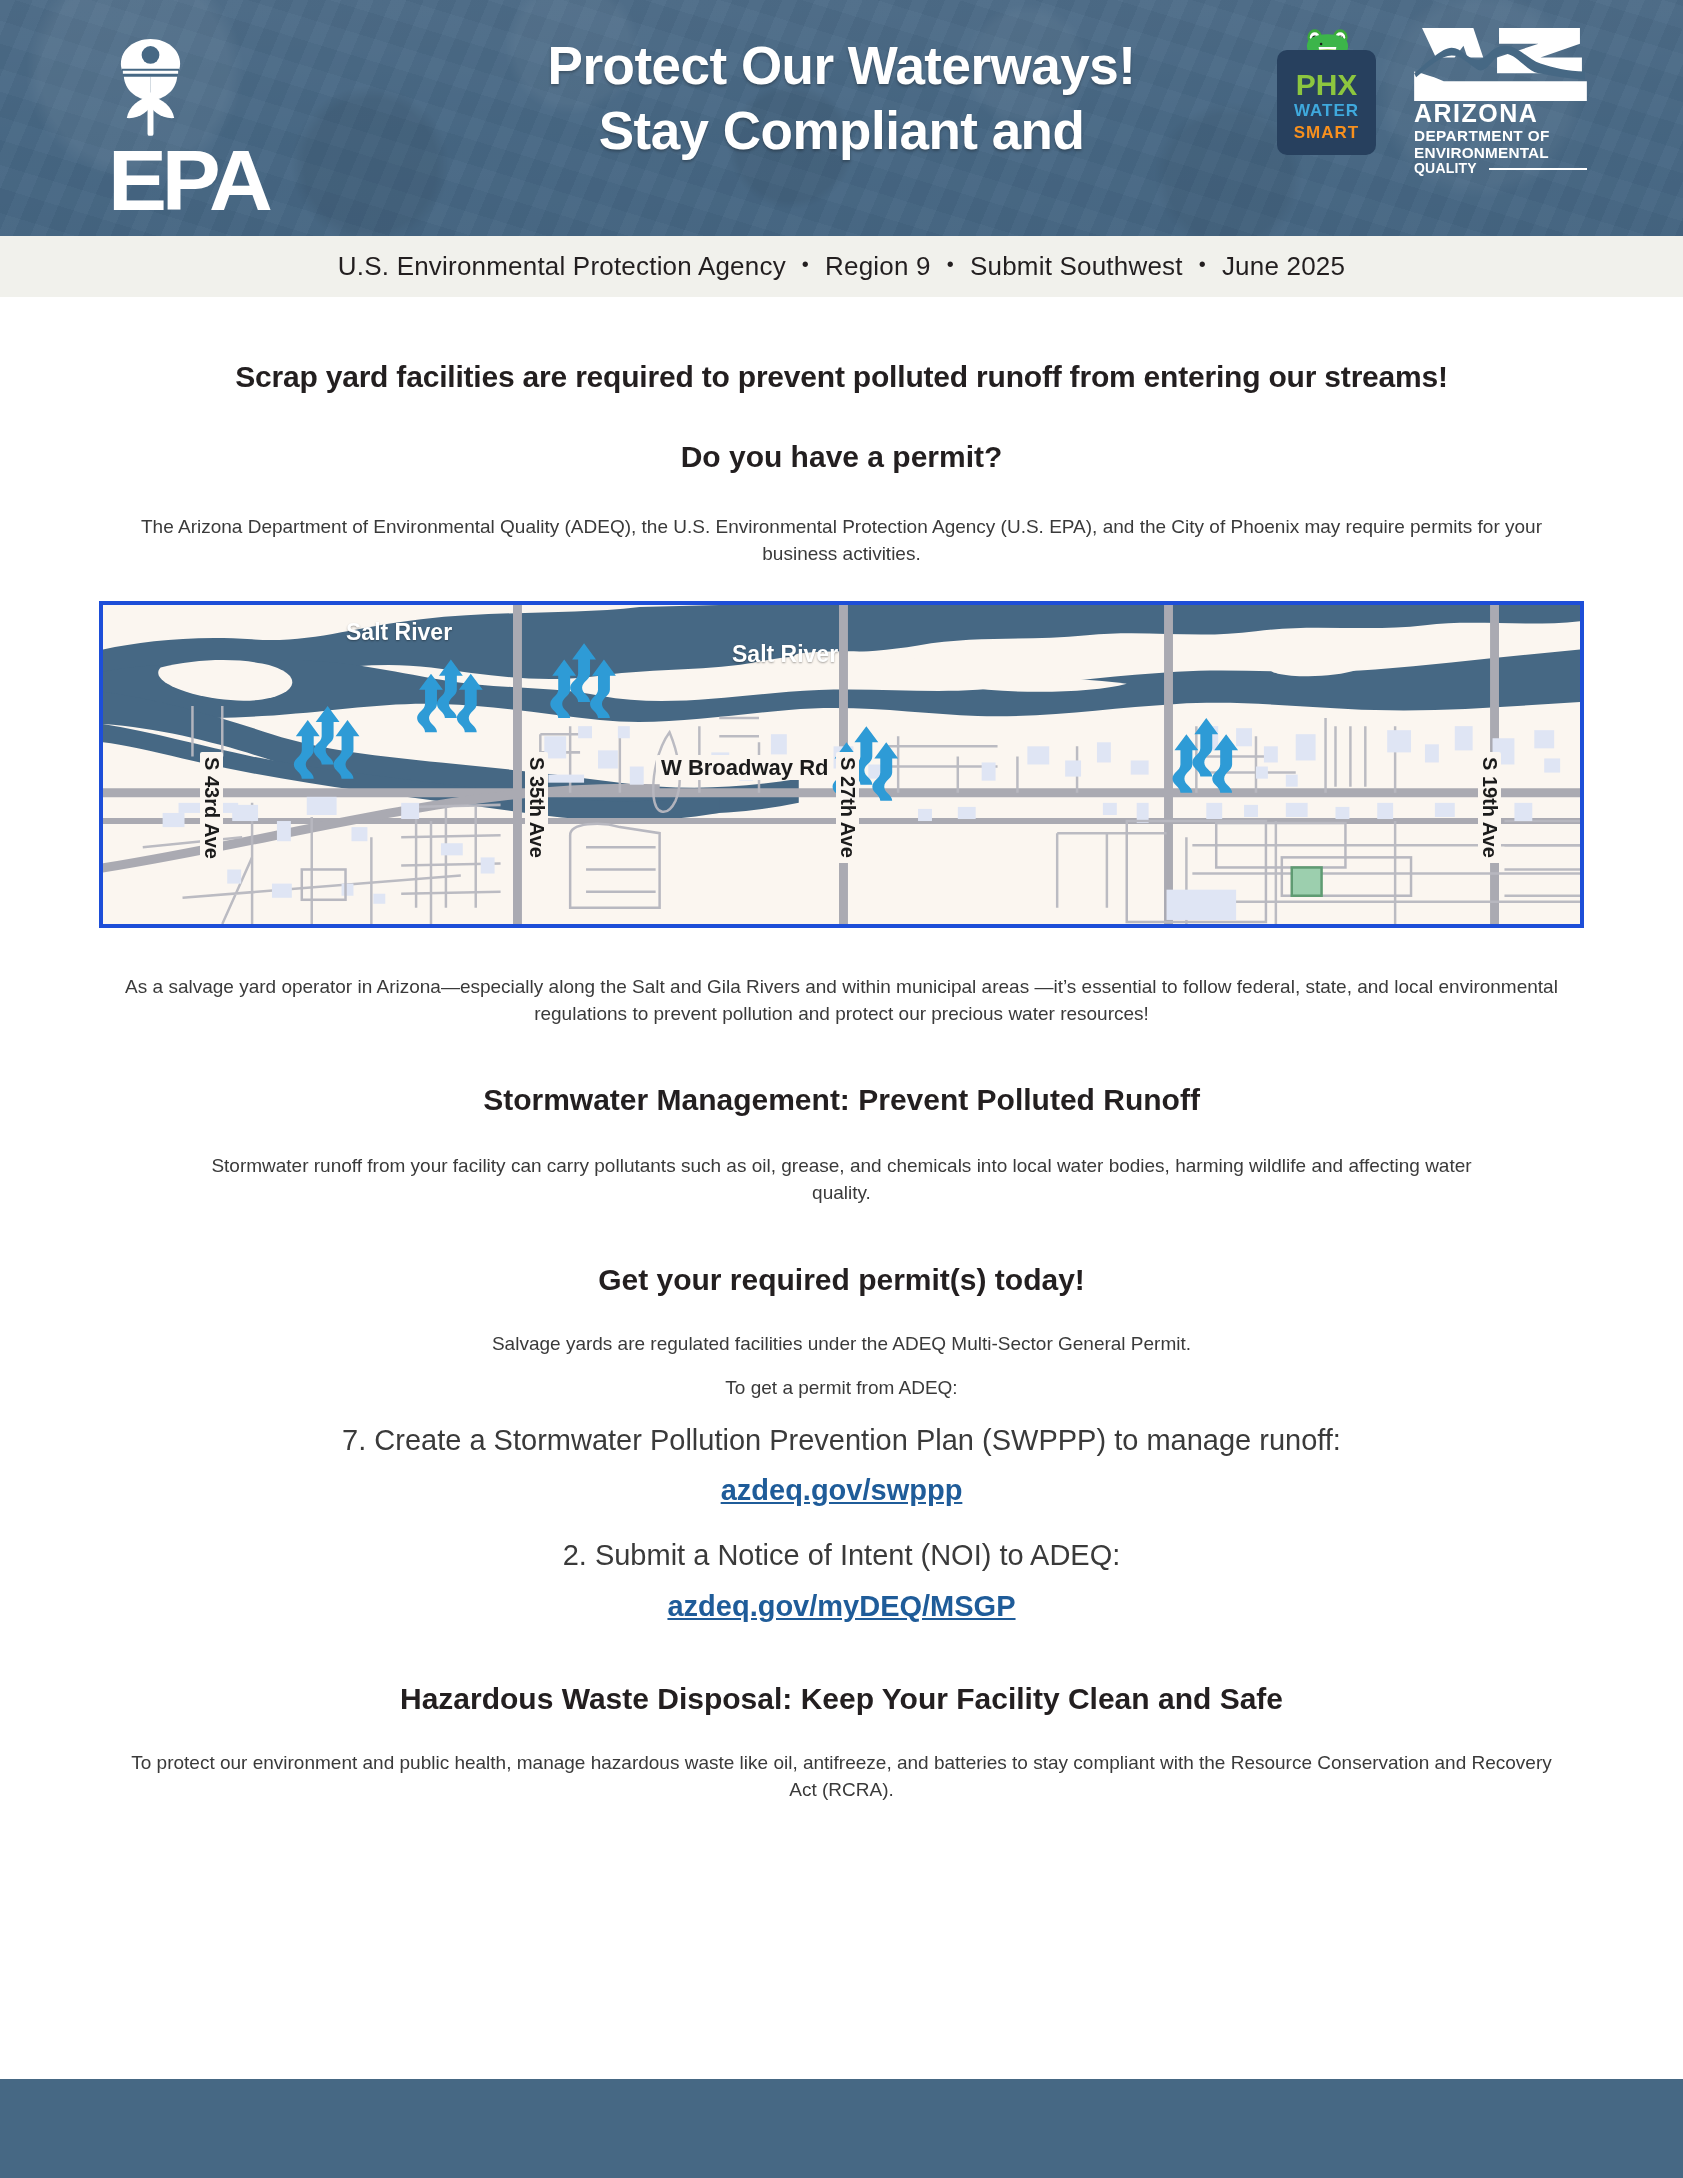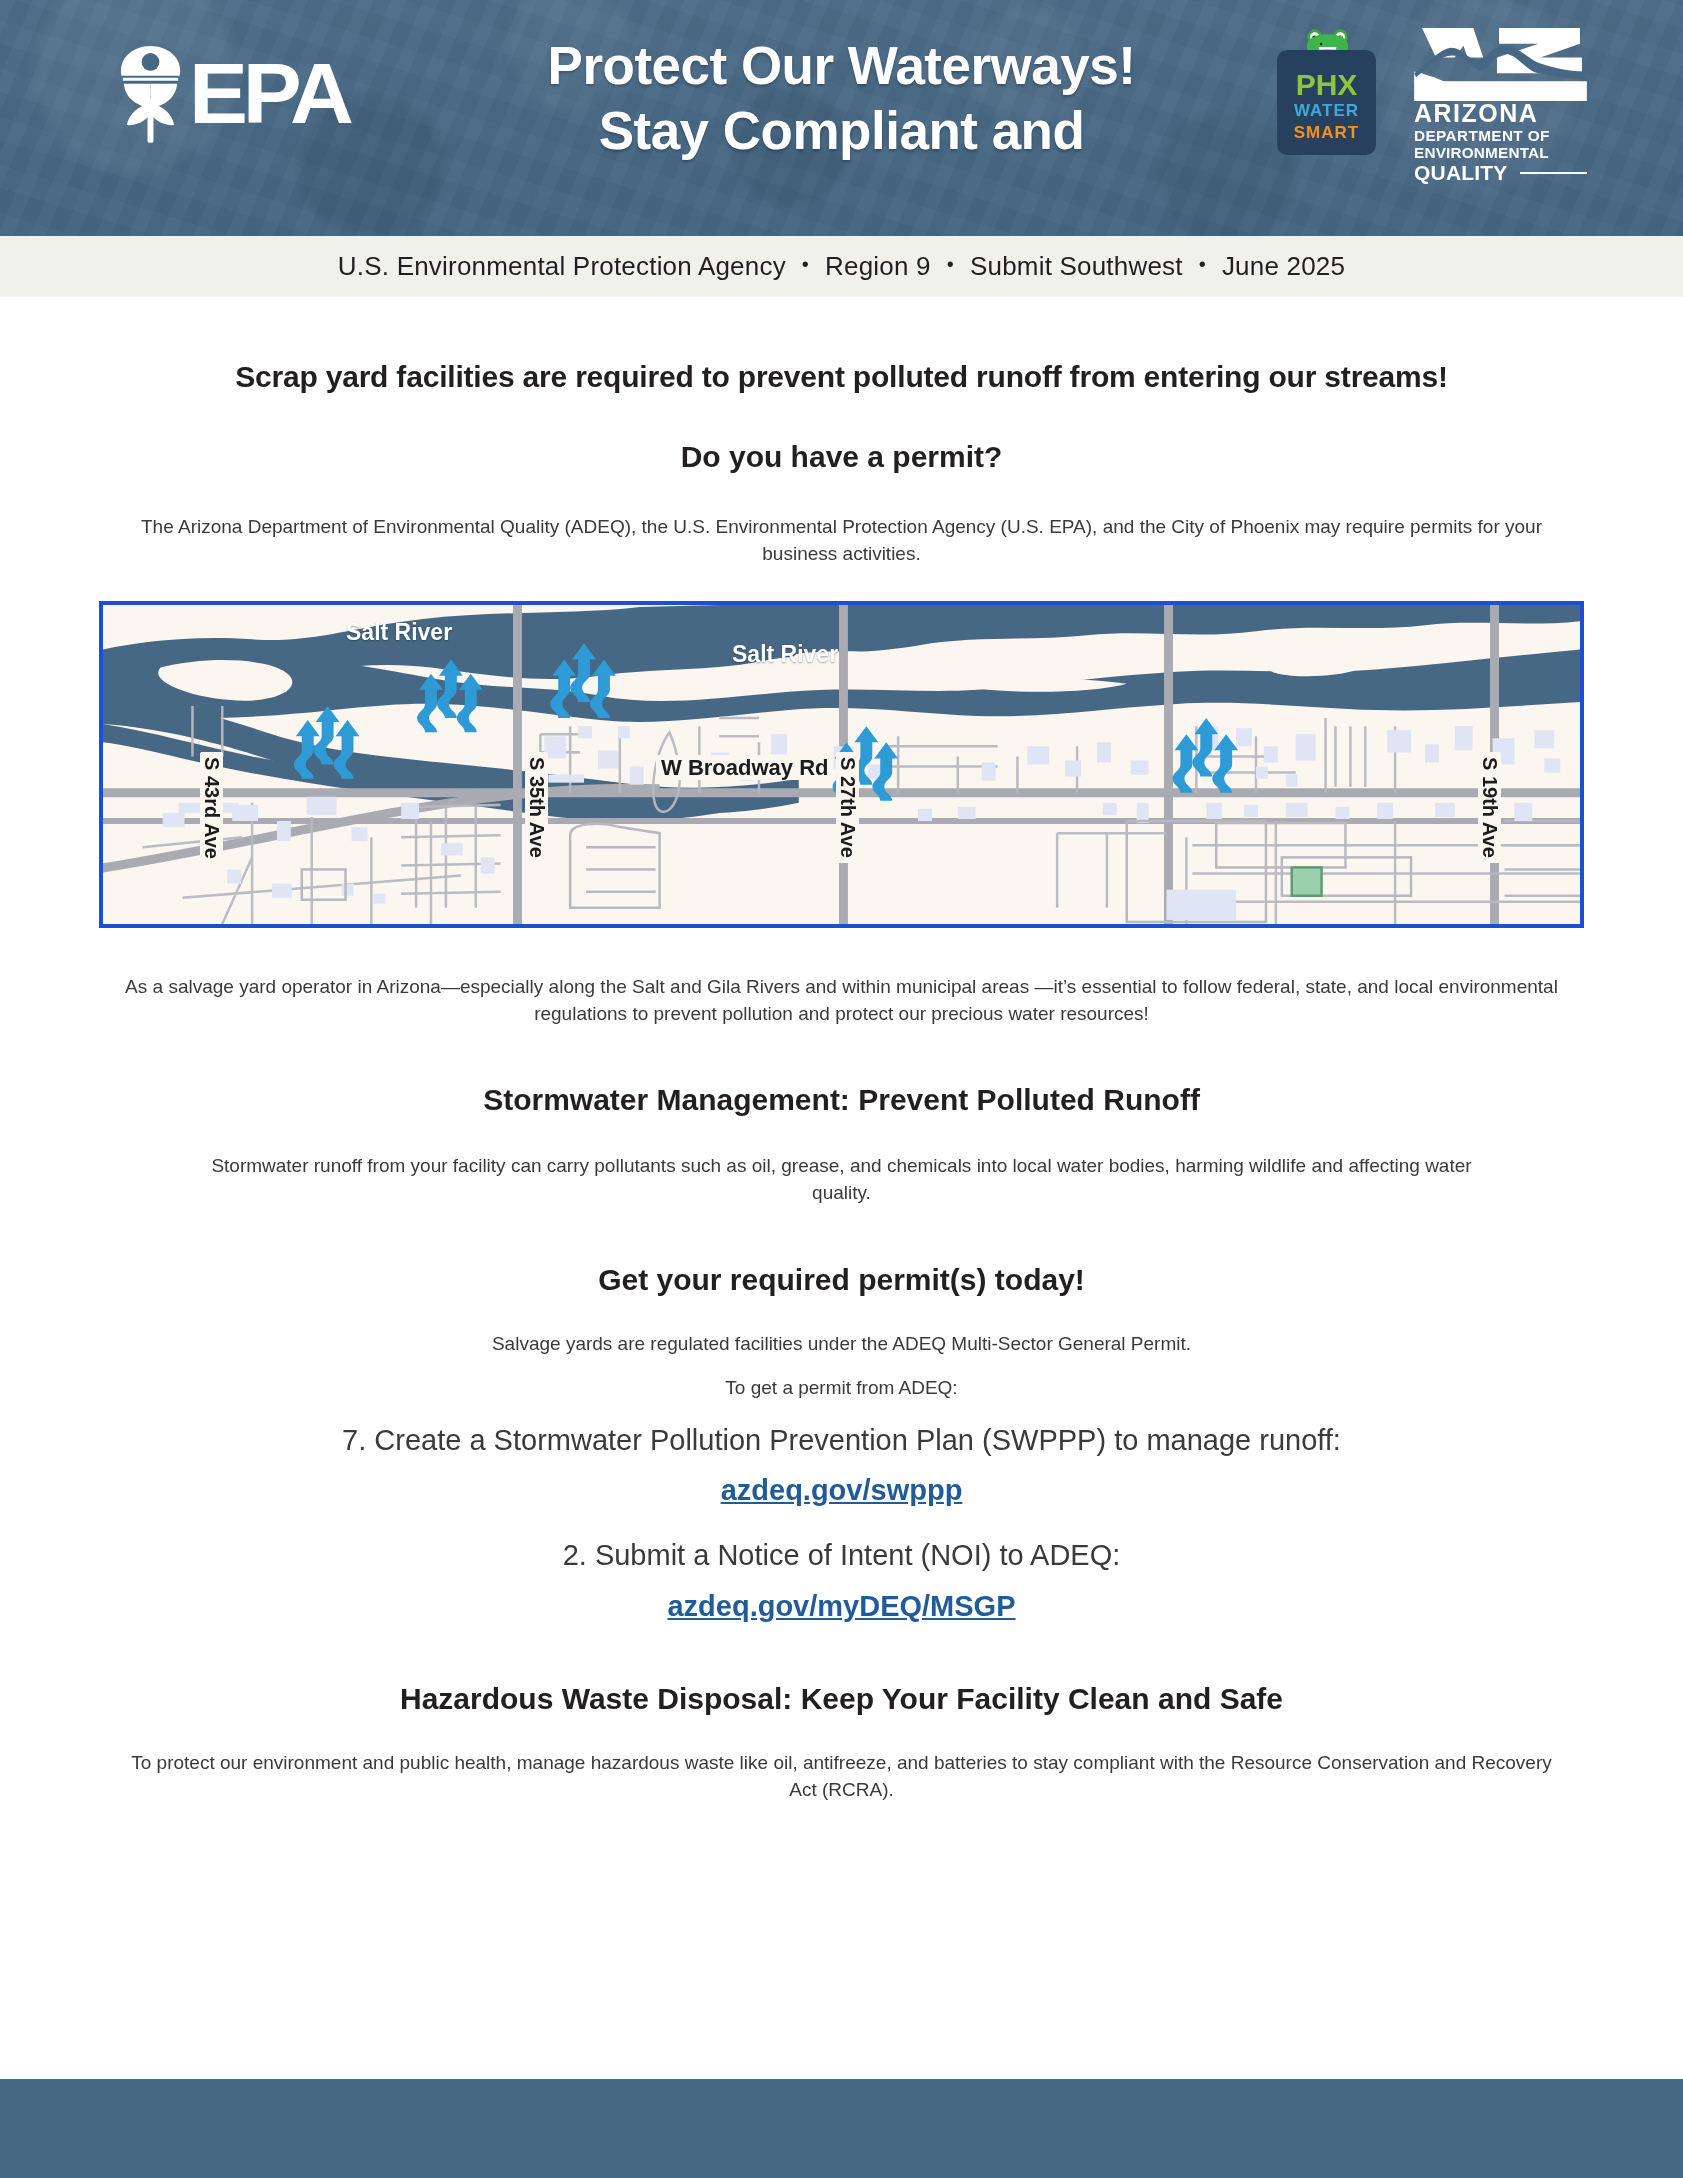--- a/index.html
+++ b/index.html
@@ -37,21 +37,21 @@
   .banner-veil{
     position:absolute;inset:0;
     background:rgba(70,104,132,.60);
   }
   .banner-inner{position:absolute;inset:0;}
 
   
   .epa-logo{
     position:absolute;left:112px;top:35px;
     width:248px;height:117px;
-    display:flex;align-items:center;
+    display:flex;align-items:flex-start;flex-direction:column;
   }
   .epa-seal{width:77px;height:103px;position:relative;flex:0 0 auto;margin-right:4px;}
   .epa-word{
     font-family:"Liberation Sans", sans-serif;
     font-weight:bold;font-size:85px;letter-spacing:-5px;
     color:#ffffff;line-height:1;margin-left:-4px;
     transform:scaleX(1.04);transform-origin:left center;
   }
 
   
@@ -85,21 +85,21 @@
   .frog{position:absolute;left:24px;top:0;width:53px;height:42px;}
 
   
   .adeq{
     position:absolute;left:1414px;top:26px;width:173px;height:131px;color:#fff;
   }
   .adeq-mark{position:relative;width:173px;height:75px;}
   .adeq-t1{font-weight:bold;font-size:25px;letter-spacing:1.5px;line-height:1.02;}
   .adeq-t2{font-weight:bold;font-size:15.3px;letter-spacing:0.4px;line-height:1.12;}
   .adeq-t3{font-weight:bold;font-size:15.3px;letter-spacing:0.2px;line-height:1.12;}
-  .adeq-t4{font-weight:bold;font-size:21px;letter-spacing:0.2px;line-height:1.12;display:flex;align-items:center;gap:12px;}
+  .adeq-t4{font-weight:bold;font-size:14px;letter-spacing:0.2px;line-height:1.12;display:flex;align-items:center;gap:12px;}
   .adeq-rule{flex:1;height:2px;background:#fff;}
 
   
   .subbar{
     width:1683px;height:61px;
     background:#f1f1ec;
     display:flex;align-items:center;justify-content:center;
     font-size:26px;color:#231f20;letter-spacing:0.2px;
   }
   .subbar .dot{margin:0 16px;font-size:20px;position:relative;top:-2px;}

